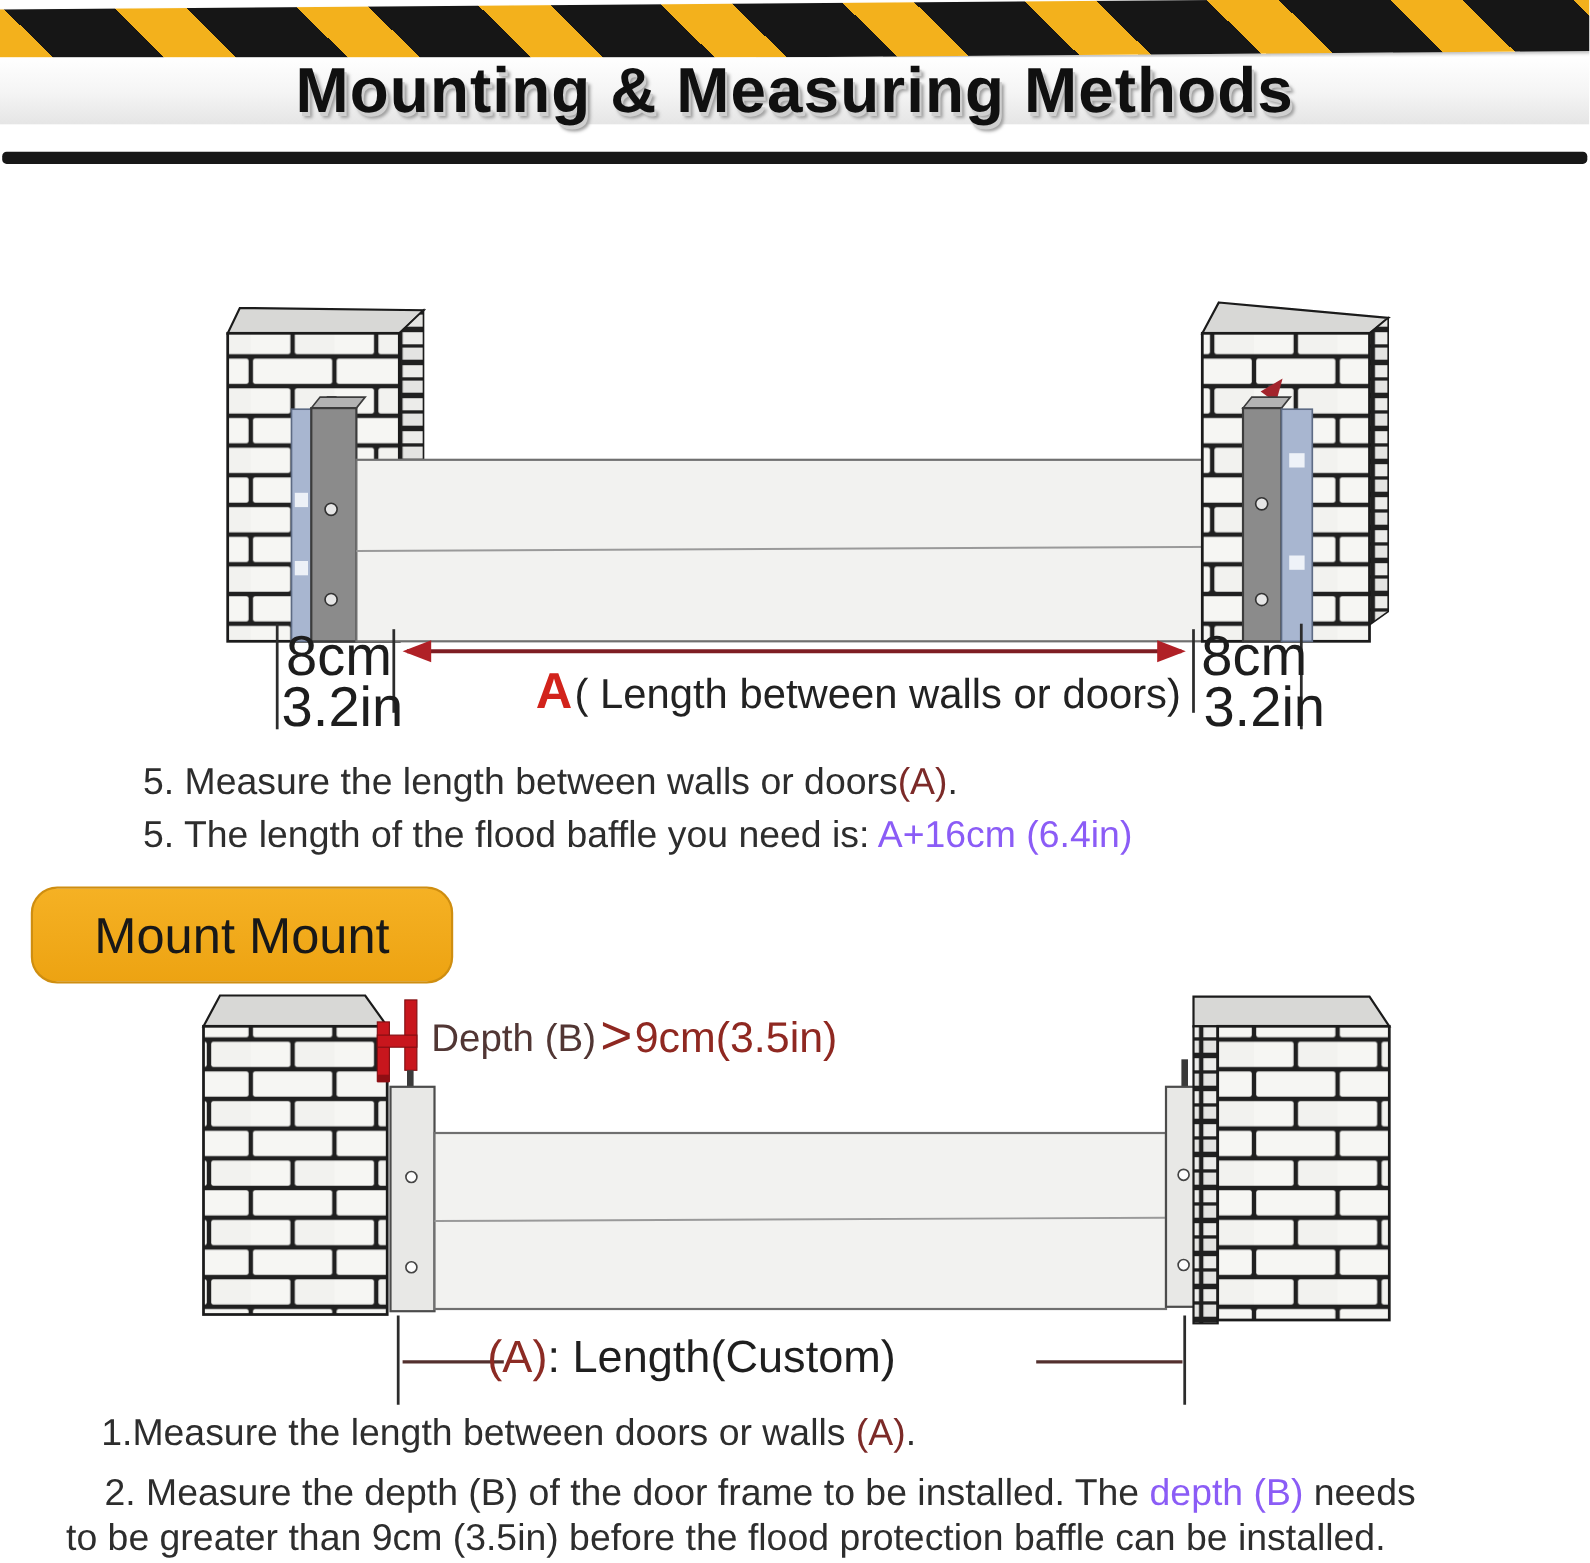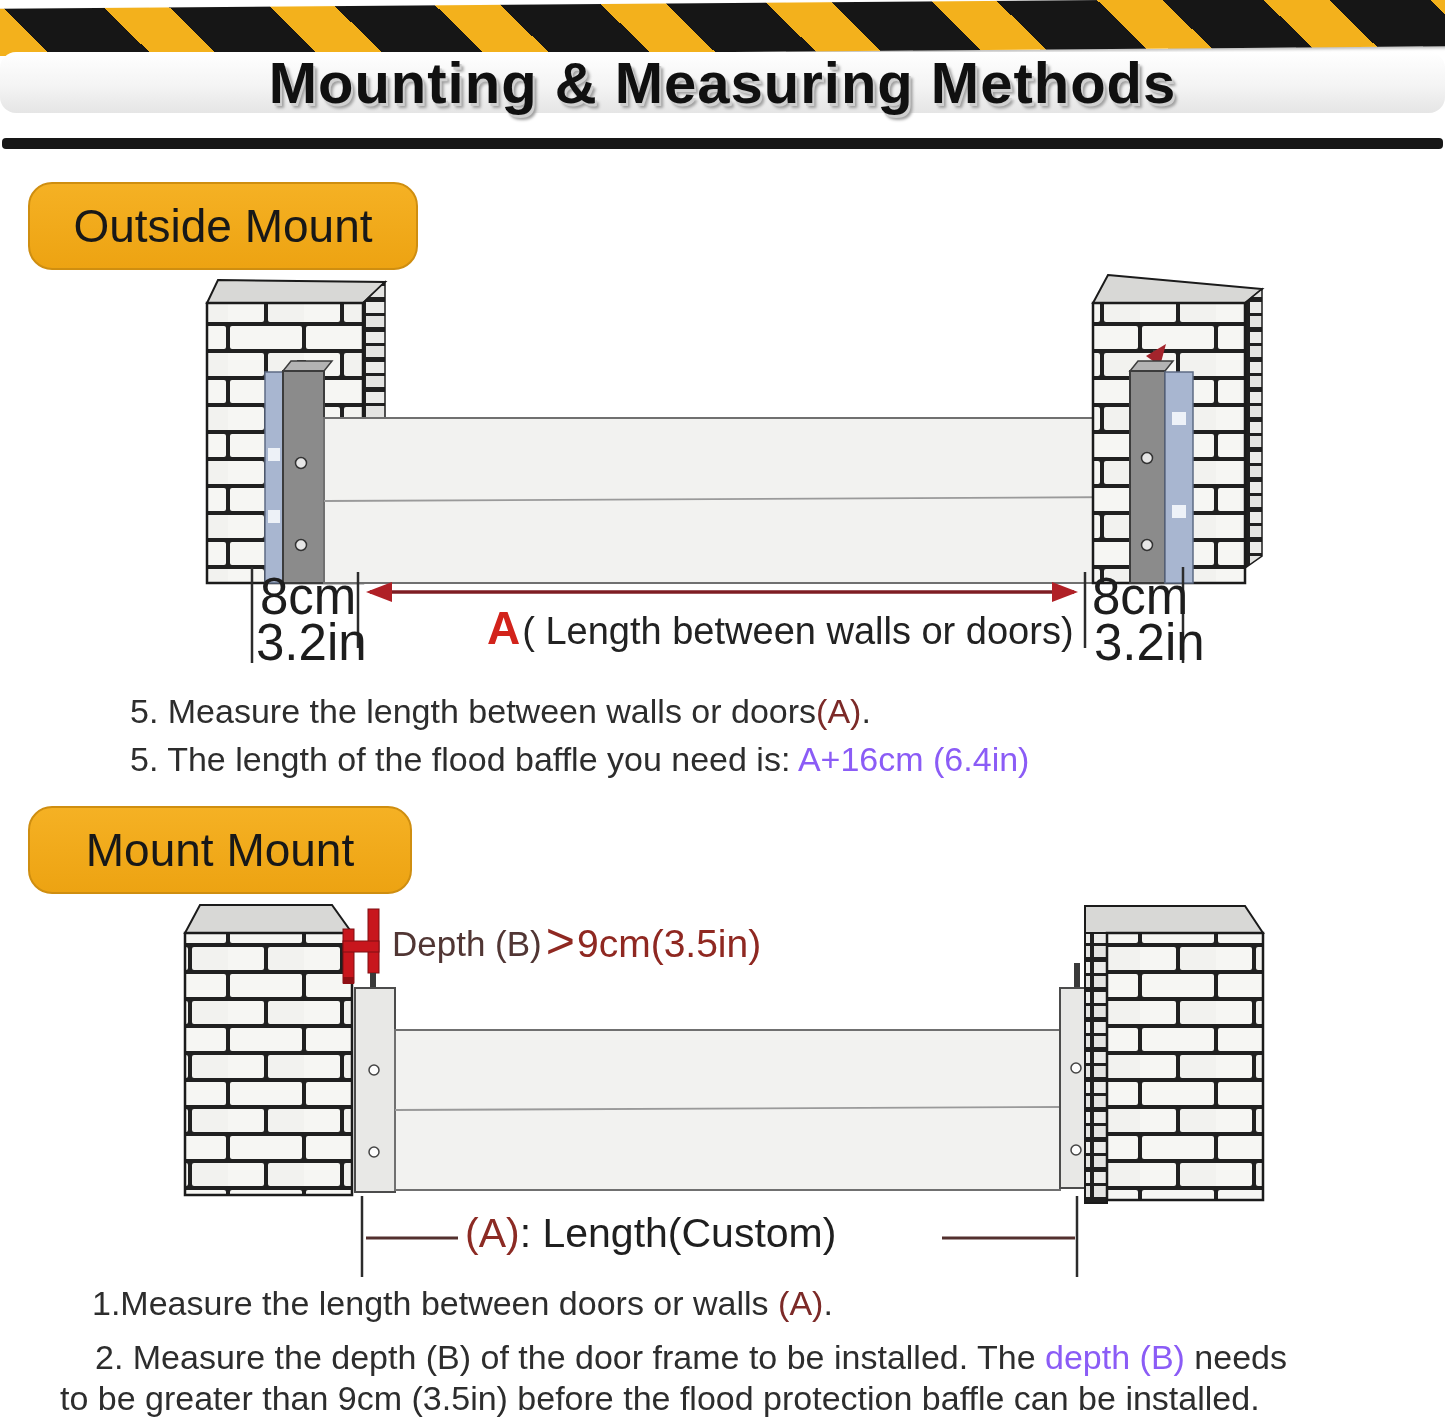--- a/index.html
+++ b/index.html
@@ -11,21 +11,21 @@
   .tape-wrap{position:absolute;left:0;top:0;width:1445px;height:56px;overflow:hidden;}
   .tape{
     position:absolute;left:-12px;top:3px;width:1470px;height:49px;
     background:repeating-linear-gradient(45deg,#f3b11c 0 46px,#161616 46px 117px);
     transform:rotate(-0.45deg);
     box-shadow:0 2px 3px rgba(0,0,0,.25);
   }
   .title-band{
     position:absolute;left:0;top:52px;width:1445px;height:61px;
     background:linear-gradient(180deg,#ffffff 0%,#f4f4f4 55%,#e5e5e5 100%);
-    display:flex;align-items:center;justify-content:center;border-radius:16px;
+    display:flex;align-items:center;justify-content:center;
   }
   .title{
     font-size:58px;font-weight:700;color:#101010;letter-spacing:1px;
     text-shadow:2px 3px 0 #cfcfcf,4px 5px 3px #9f9f9f;white-space:nowrap;
   }
   .divider{
     position:absolute;left:2px;top:138px;width:1441px;height:11px;
     background:#171717;border-radius:4px;
   }
   
@@ -63,23 +63,20 @@
 
   <div class="tape-wrap">
     <div class="tape"></div>
   </div>
 
   <div class="title-band">
     <span class="title">Mounting &amp; Measuring Methods</span>
   </div>
   <div class="divider"></div>
 
-  <div class="mount-label label-outside">
-    <span>Outside Mount</span>
-  </div>
 
   <svg class="scene scene1" viewBox="0 255 1445 415">
     <defs>
       <pattern id="brick" width="76" height="54" patternUnits="userSpaceOnUse">
         <rect width="76" height="54" fill="#202020"></rect>
         <rect x="2" y="2" width="72" height="23" rx="2" fill="#f6f6f3"></rect>
         <rect x="-36" y="29" width="72" height="23" rx="2" fill="#f6f6f3"></rect>
         <rect x="40" y="29" width="72" height="23" rx="2" fill="#f2f2ef"></rect>
       </pattern>
       <pattern id="brickSide" width="26" height="30" patternUnits="userSpaceOnUse">
@@ -204,21 +201,21 @@
       <line x1="942" y1="1238" x2="1075" y2="1238" stroke="#53302e" stroke-width="3"></line>
     </g>
   </svg>
 
   <div class="ovl depth-note" style="left:392px;top:916px;">
     <span class="d-prefix">Depth (B) </span>
     <span class="d-gt">&gt;</span>
     <span class="d-val">9cm(3.5in)</span>
   </div>
 
-  <div class="ovl dim2-text" style="left:465px;top:1210px;">
+  <div class="ovl dim2-text" style="left:443px;top:1210px;">
     <span class="ref">(A)</span><span>: Length(Custom)</span>
   </div>
 
   <div class="ovl step" style="left:92px;top:1284px;">
     <span>1.Measure the length between doors or walls </span><span class="soft-red">(A)</span><span>.</span>
   </div>
   <div class="ovl step" style="left:95px;top:1338px;">
     <span>2. Measure the depth (B) of the door frame to be installed. The </span><span class="red">depth (B)</span><span> needs</span>
   </div>
   <div class="ovl step" style="left:60px;top:1379px;">

